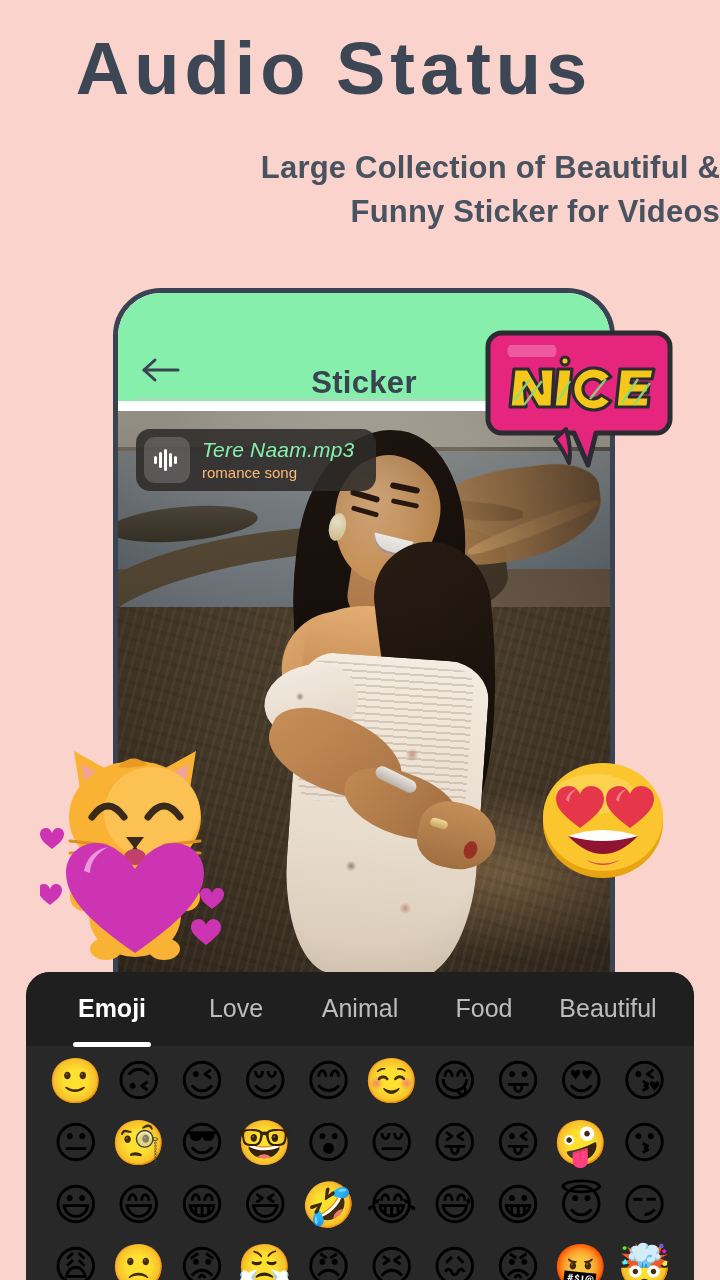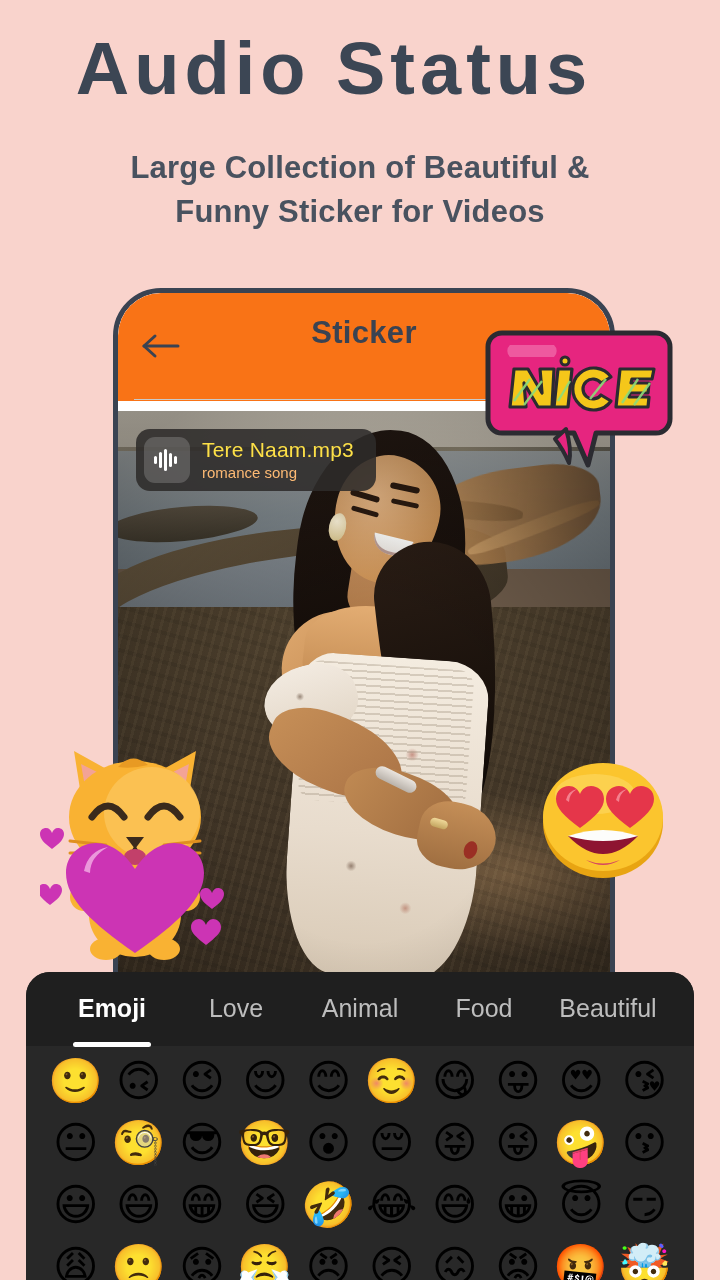--- a/index.html
+++ b/index.html
@@ -29,21 +29,21 @@
     color: #3c4654;
     line-height: 1.05;
     margin-left: 42px;
   }
 
   .promo-sub {
     position: absolute;
     top: 146px;
     left: 0;
     width: 720px;
-    text-align: center;
+    text-align: right;
     font-size: 31px;
     font-weight: 600;
     color: #49525f;
     line-height: 1.42;
     letter-spacing: 0.2px;
   }
 
   
   .phone {
     position: absolute;
@@ -66,23 +66,23 @@
     overflow: hidden;
     background: #ffffff;
   }
 
   
   .appbar {
     position: absolute;
     left: 0; top: 0;
     width: 100%;
     height: 108px;
-    background: #f97316;
+    background: #86efac;
     display: flex;
-    align-items: flex-start;
+    align-items: flex-end;
     padding: 22px 0 0 0;
   }
   .back-btn {
     width: 86px;
     height: 62px;
     display: flex;
     align-items: center;
     justify-content: center;
     cursor: pointer;
   }
@@ -333,21 +333,21 @@
   }
   .music-icon {
     width: 46px; height: 46px;
     background: rgba(255,255,255,.18);
     border-radius: 11px;
     display:flex; align-items:center; justify-content:center;
     margin-right: 12px;
     flex: none;
   }
   .music-meta { display:flex; flex-direction: column; justify-content:center; }
-  .music-title { color:#fde047; font-size: 21px; font-weight: 500; line-height:1.1; letter-spacing:.2px; }
+  .music-title { color:#86efac; font-size: 21px; font-weight: 500; line-height:1.1; letter-spacing:.2px;font-style:italic; }
   .music-subtitle { color:#fdba74; font-size: 15px; line-height:1.3; margin-top:2px; }
 
   
   .nice-sticker {
     position: absolute;
     left: 484px;
     top: 325px;
     width: 190px;
     height: 146px;
     z-index: 20;

